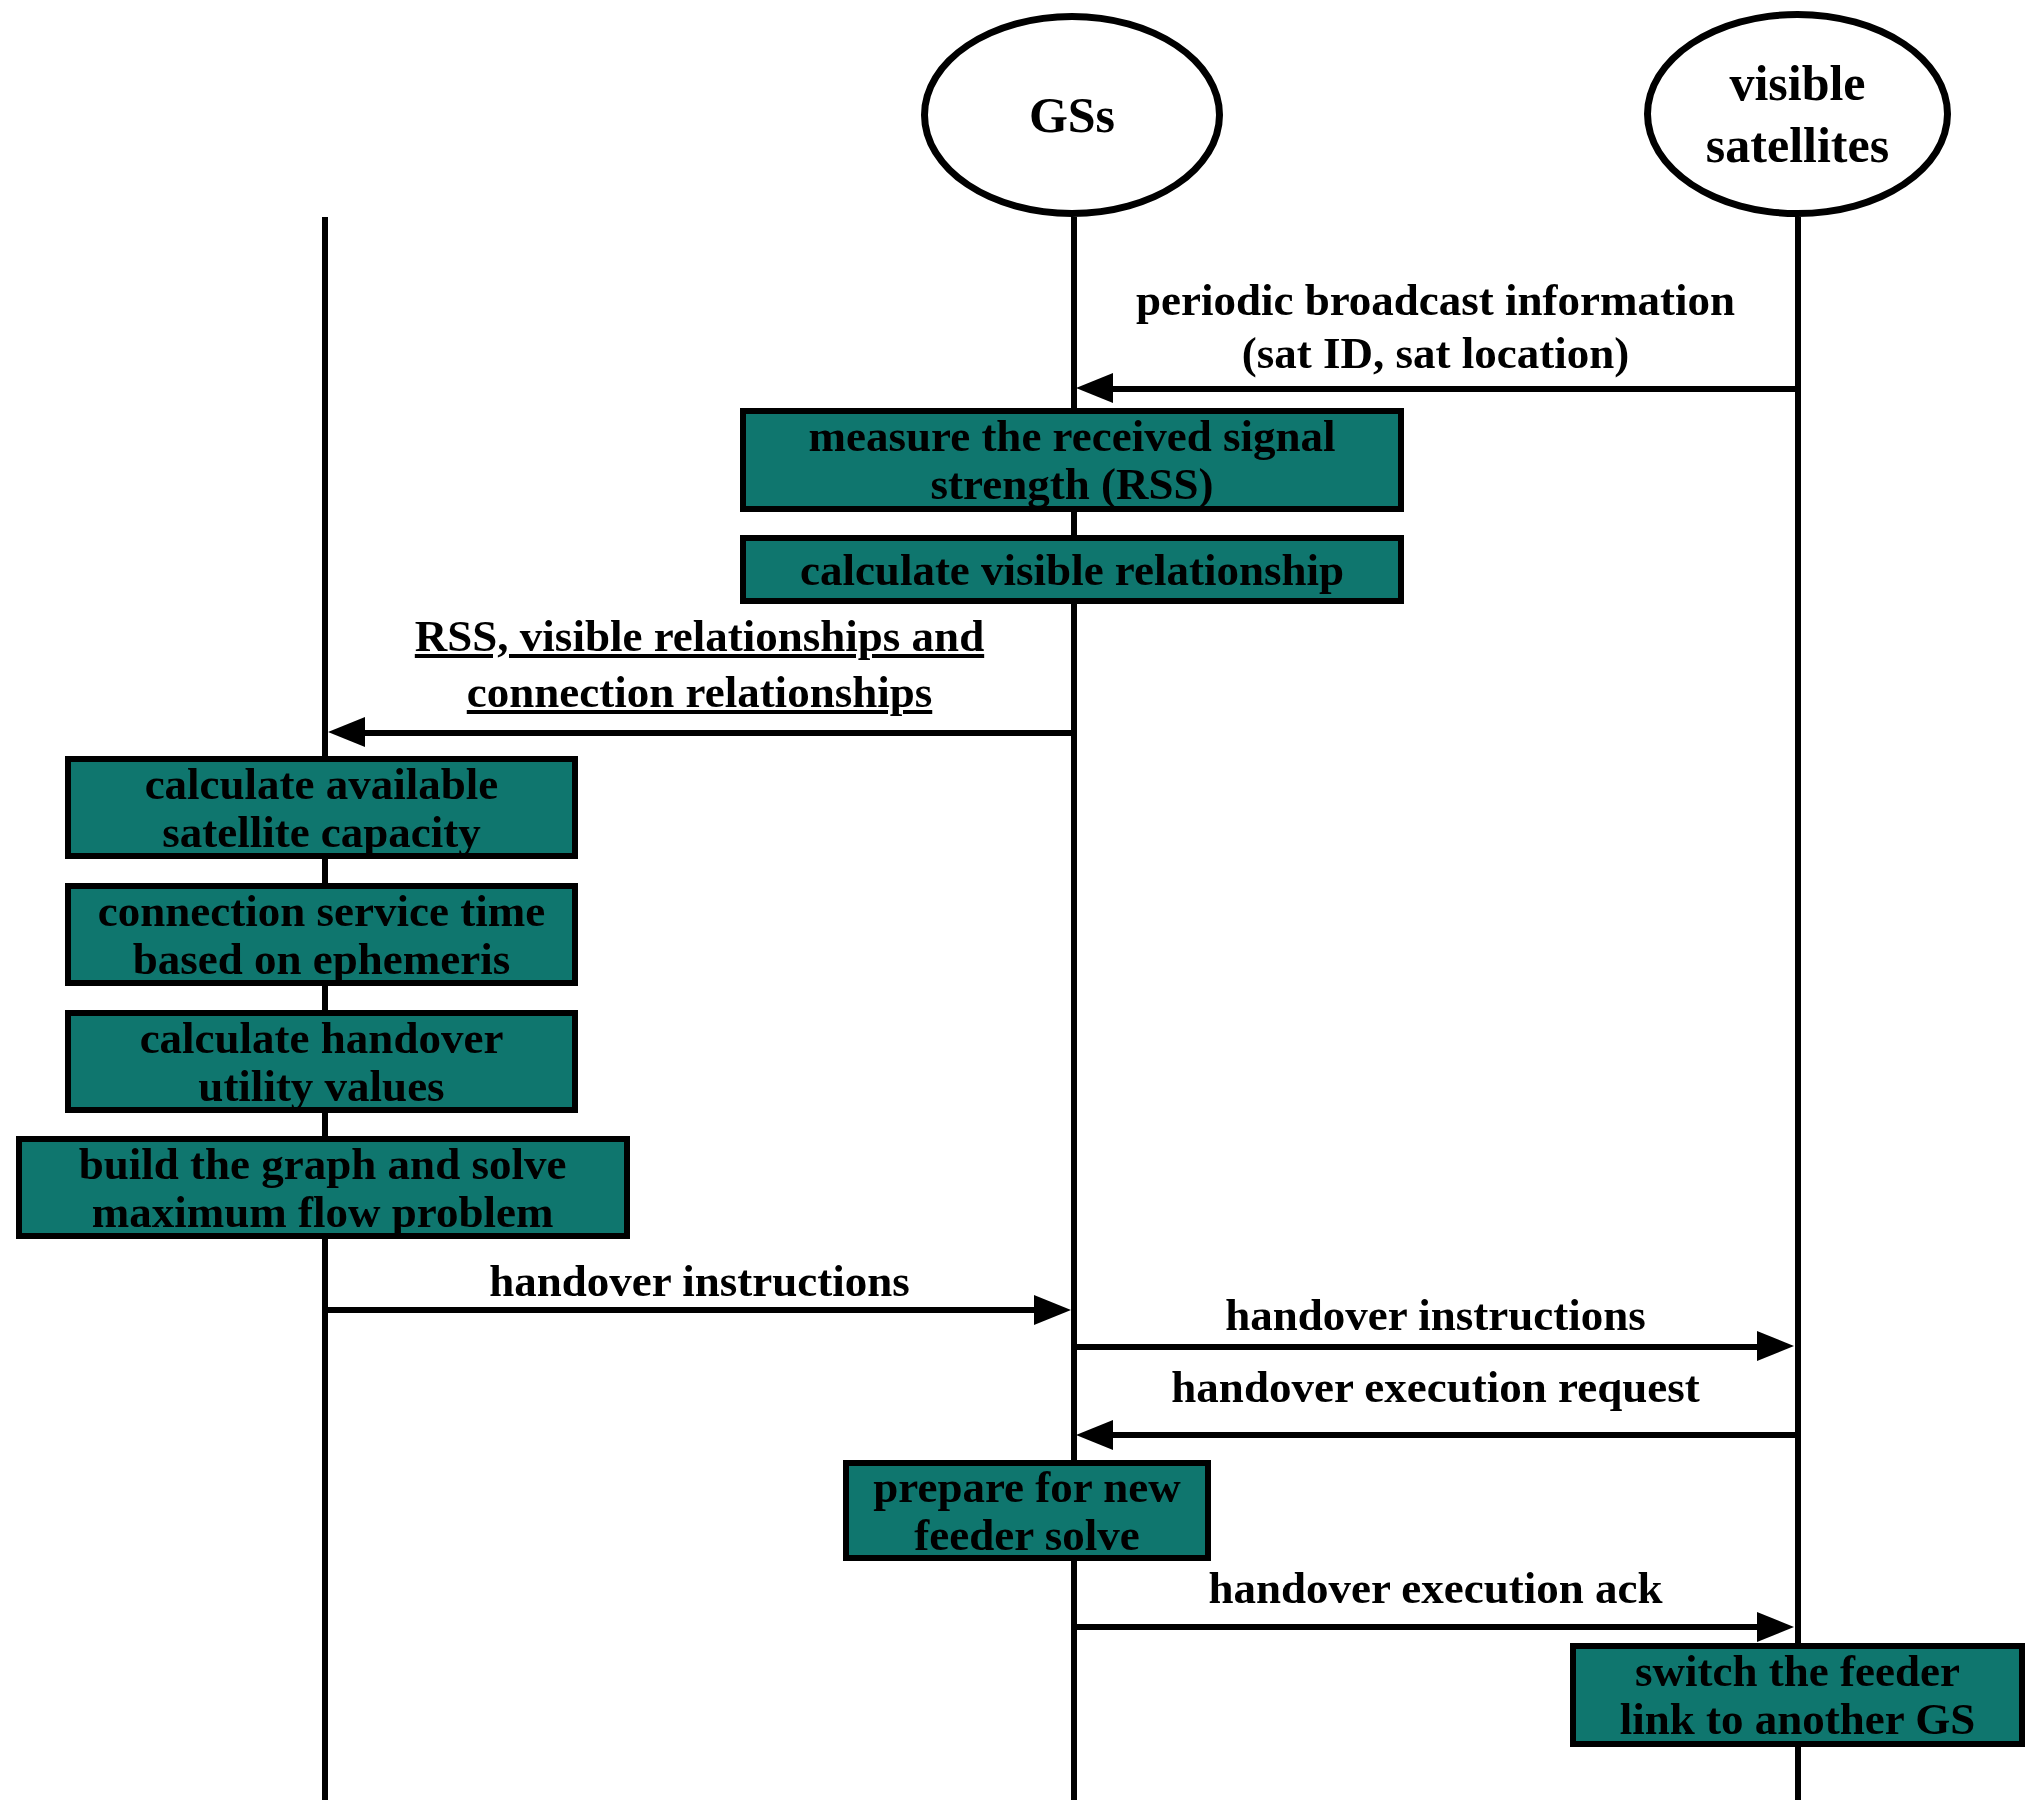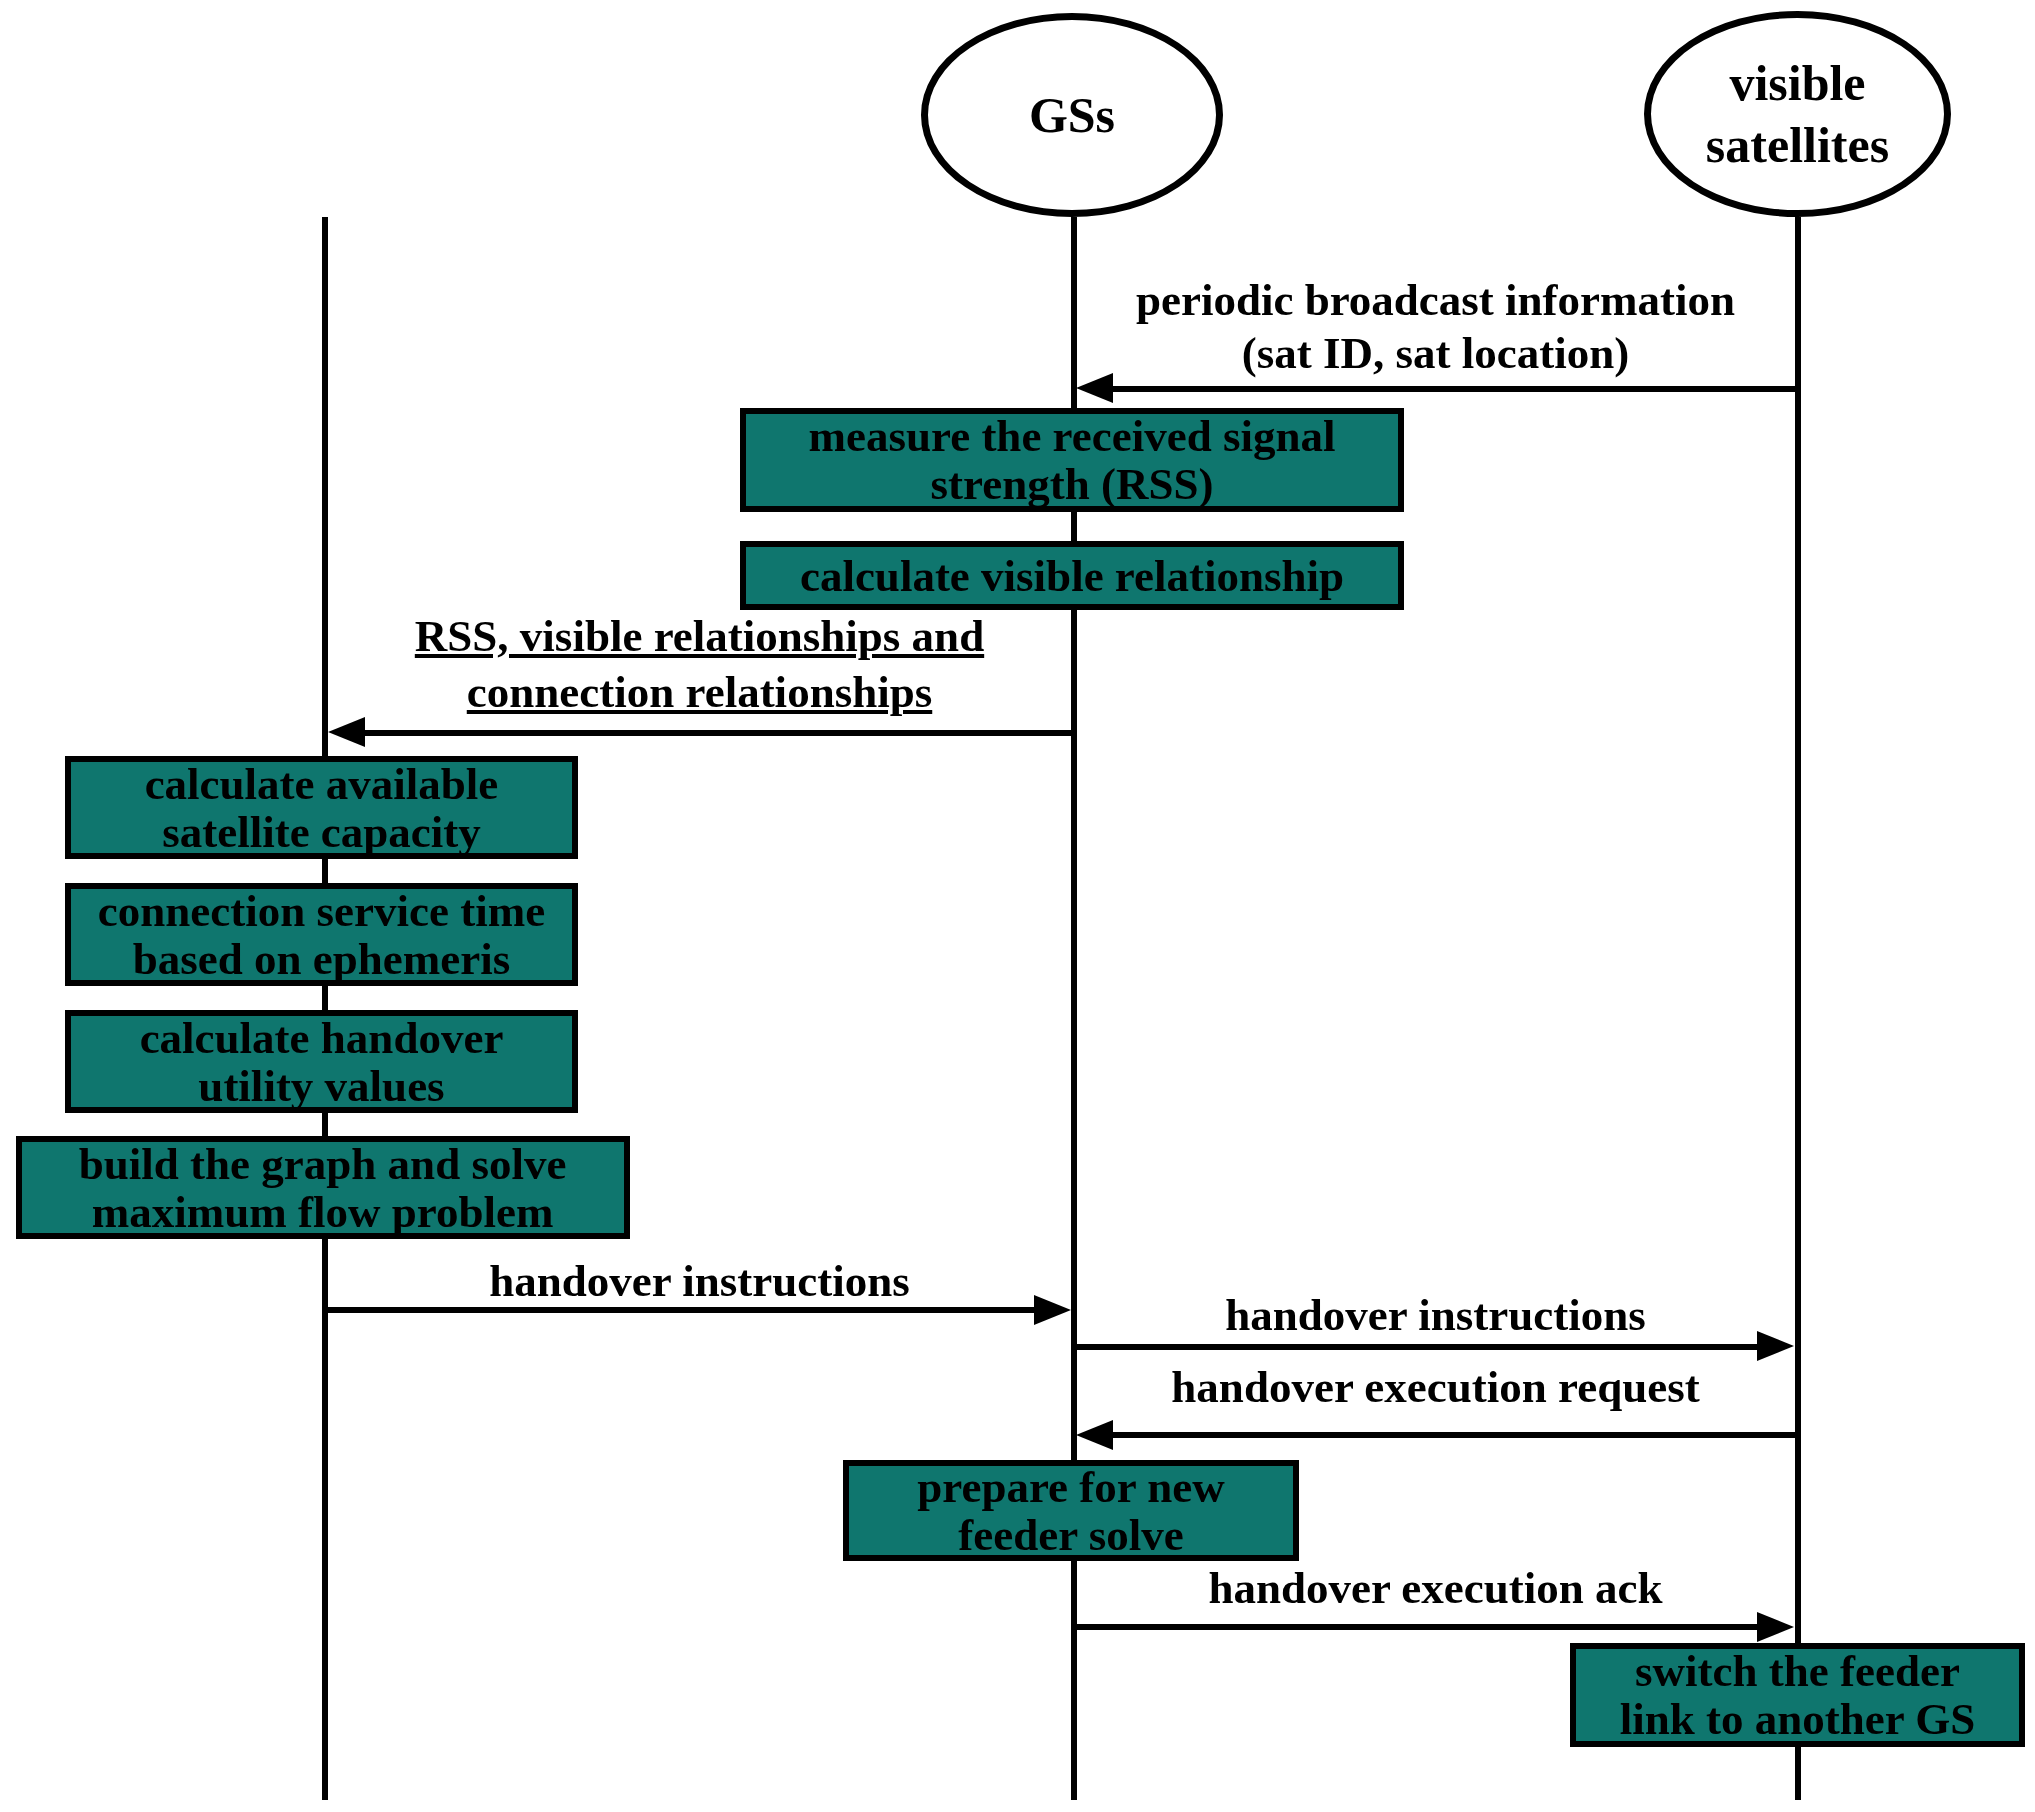--- a/index.html
+++ b/index.html
@@ -104,21 +104,21 @@
     <div>(sat ID, sat location)</div>
   </div>
   <div class="aline" style="left:1112px; top:386px; width:684px;"></div>
   <div class="ahead-left" style="left:1076px; top:373px;"></div>
 
   <div class="pbox" style="left:740px; top:408px; width:664px; height:104px;">
     <div>measure the received signal</div>
     <div>strength (RSS)</div>
   </div>
 
-  <div class="pbox" style="left:740px; top:535px; width:664px; height:69px;margin-top:6px;">
+  <div class="pbox" style="left:740px; top:535px; width:664px; height:69px;">
     <div>calculate visible relationship</div>
   </div>
 
   <div class="msgtext lh72" style="left:343px; top:608px; width:713px;">
     <div>RSS, visible relationships and</div>
     <div>connection relationships</div>
   </div>
   <div class="aline" style="left:364px; top:730px; width:709px;"></div>
   <div class="ahead-left" style="left:328px; top:717px;"></div>
 
@@ -153,21 +153,21 @@
   </div>
   <div class="aline" style="left:1076px; top:1344px; width:682px;"></div>
   <div class="ahead-right" style="left:1757px; top:1331px;"></div>
 
   <div class="msgtext lh66" style="left:1088px; top:1362px; width:695px;">
     <div>handover execution request</div>
   </div>
   <div class="aline" style="left:1112px; top:1432px; width:684px;"></div>
   <div class="ahead-left" style="left:1076px; top:1420px;"></div>
 
-  <div class="pbox" style="left:843px; top:1460px; width:456px; height:101px;">
+  <div class="pbox" style="left:843px; top:1460px; width:368px; height:101px;">
     <div>prepare for new</div>
     <div>feeder solve</div>
   </div>
 
   <div class="msgtext lh66" style="left:1088px; top:1563px; width:695px;">
     <div>handover execution ack</div>
   </div>
   <div class="aline" style="left:1076px; top:1624px; width:682px;"></div>
   <div class="ahead-right" style="left:1757px; top:1612px;"></div>
 

